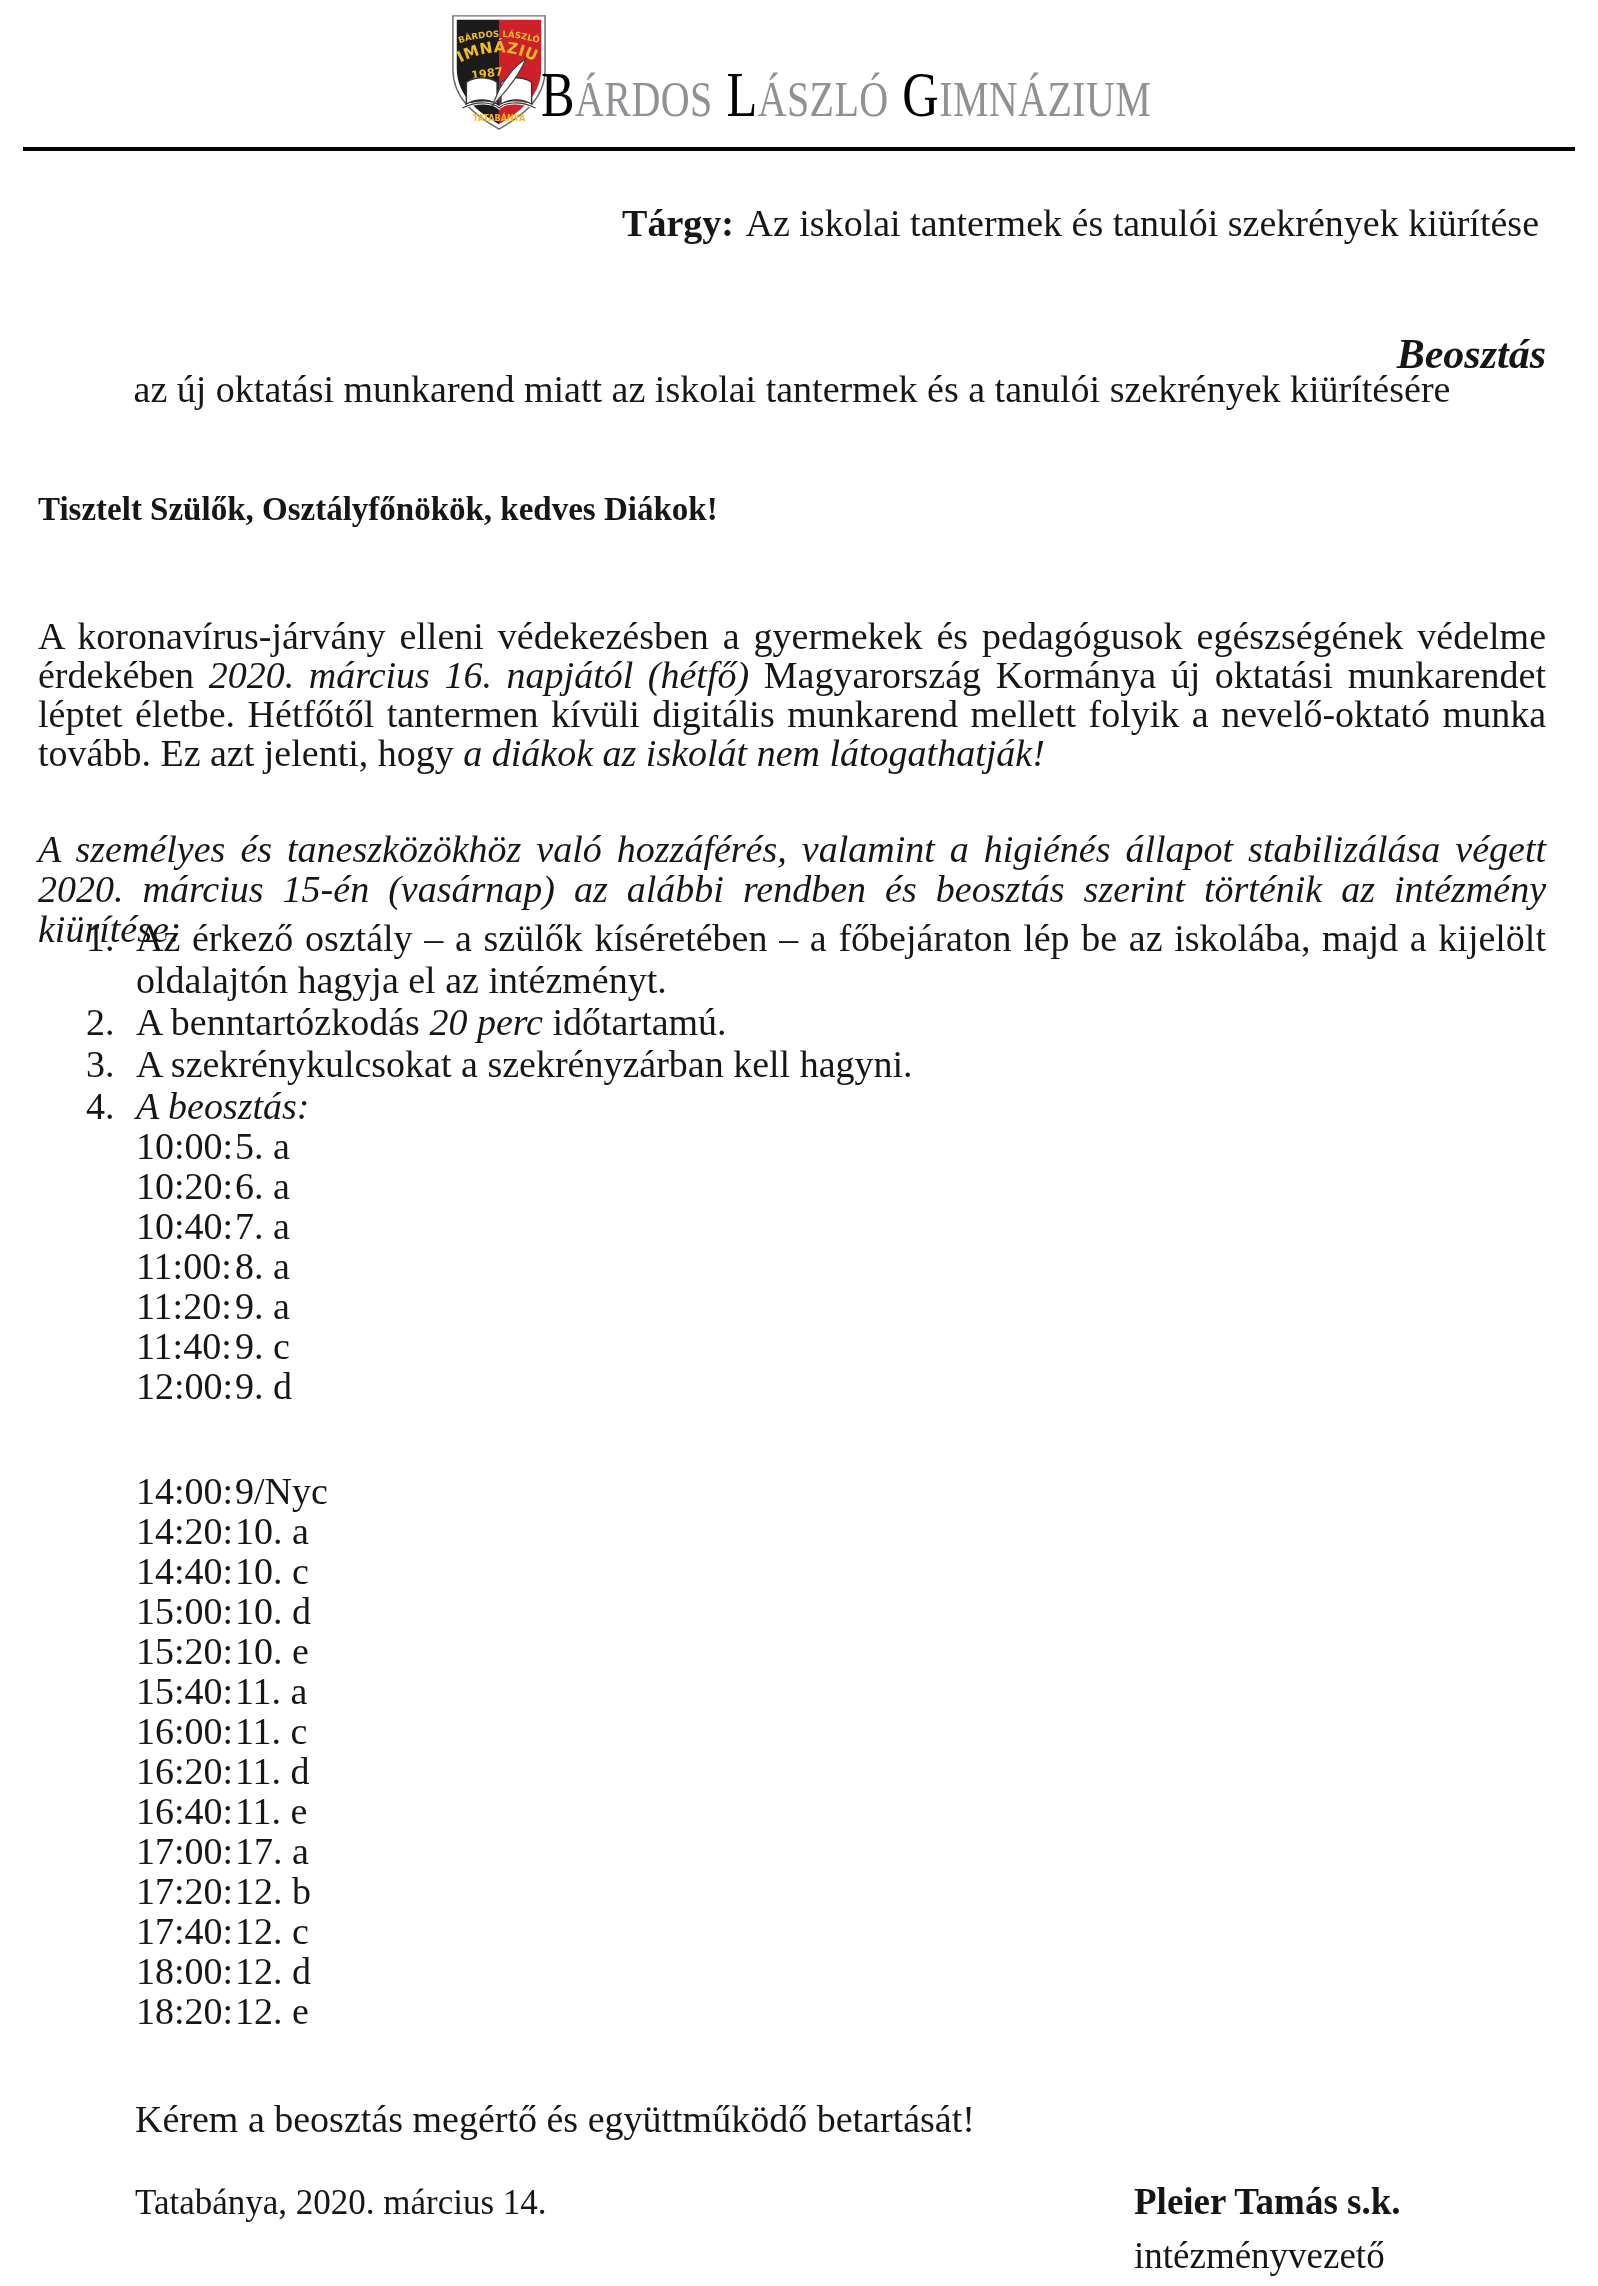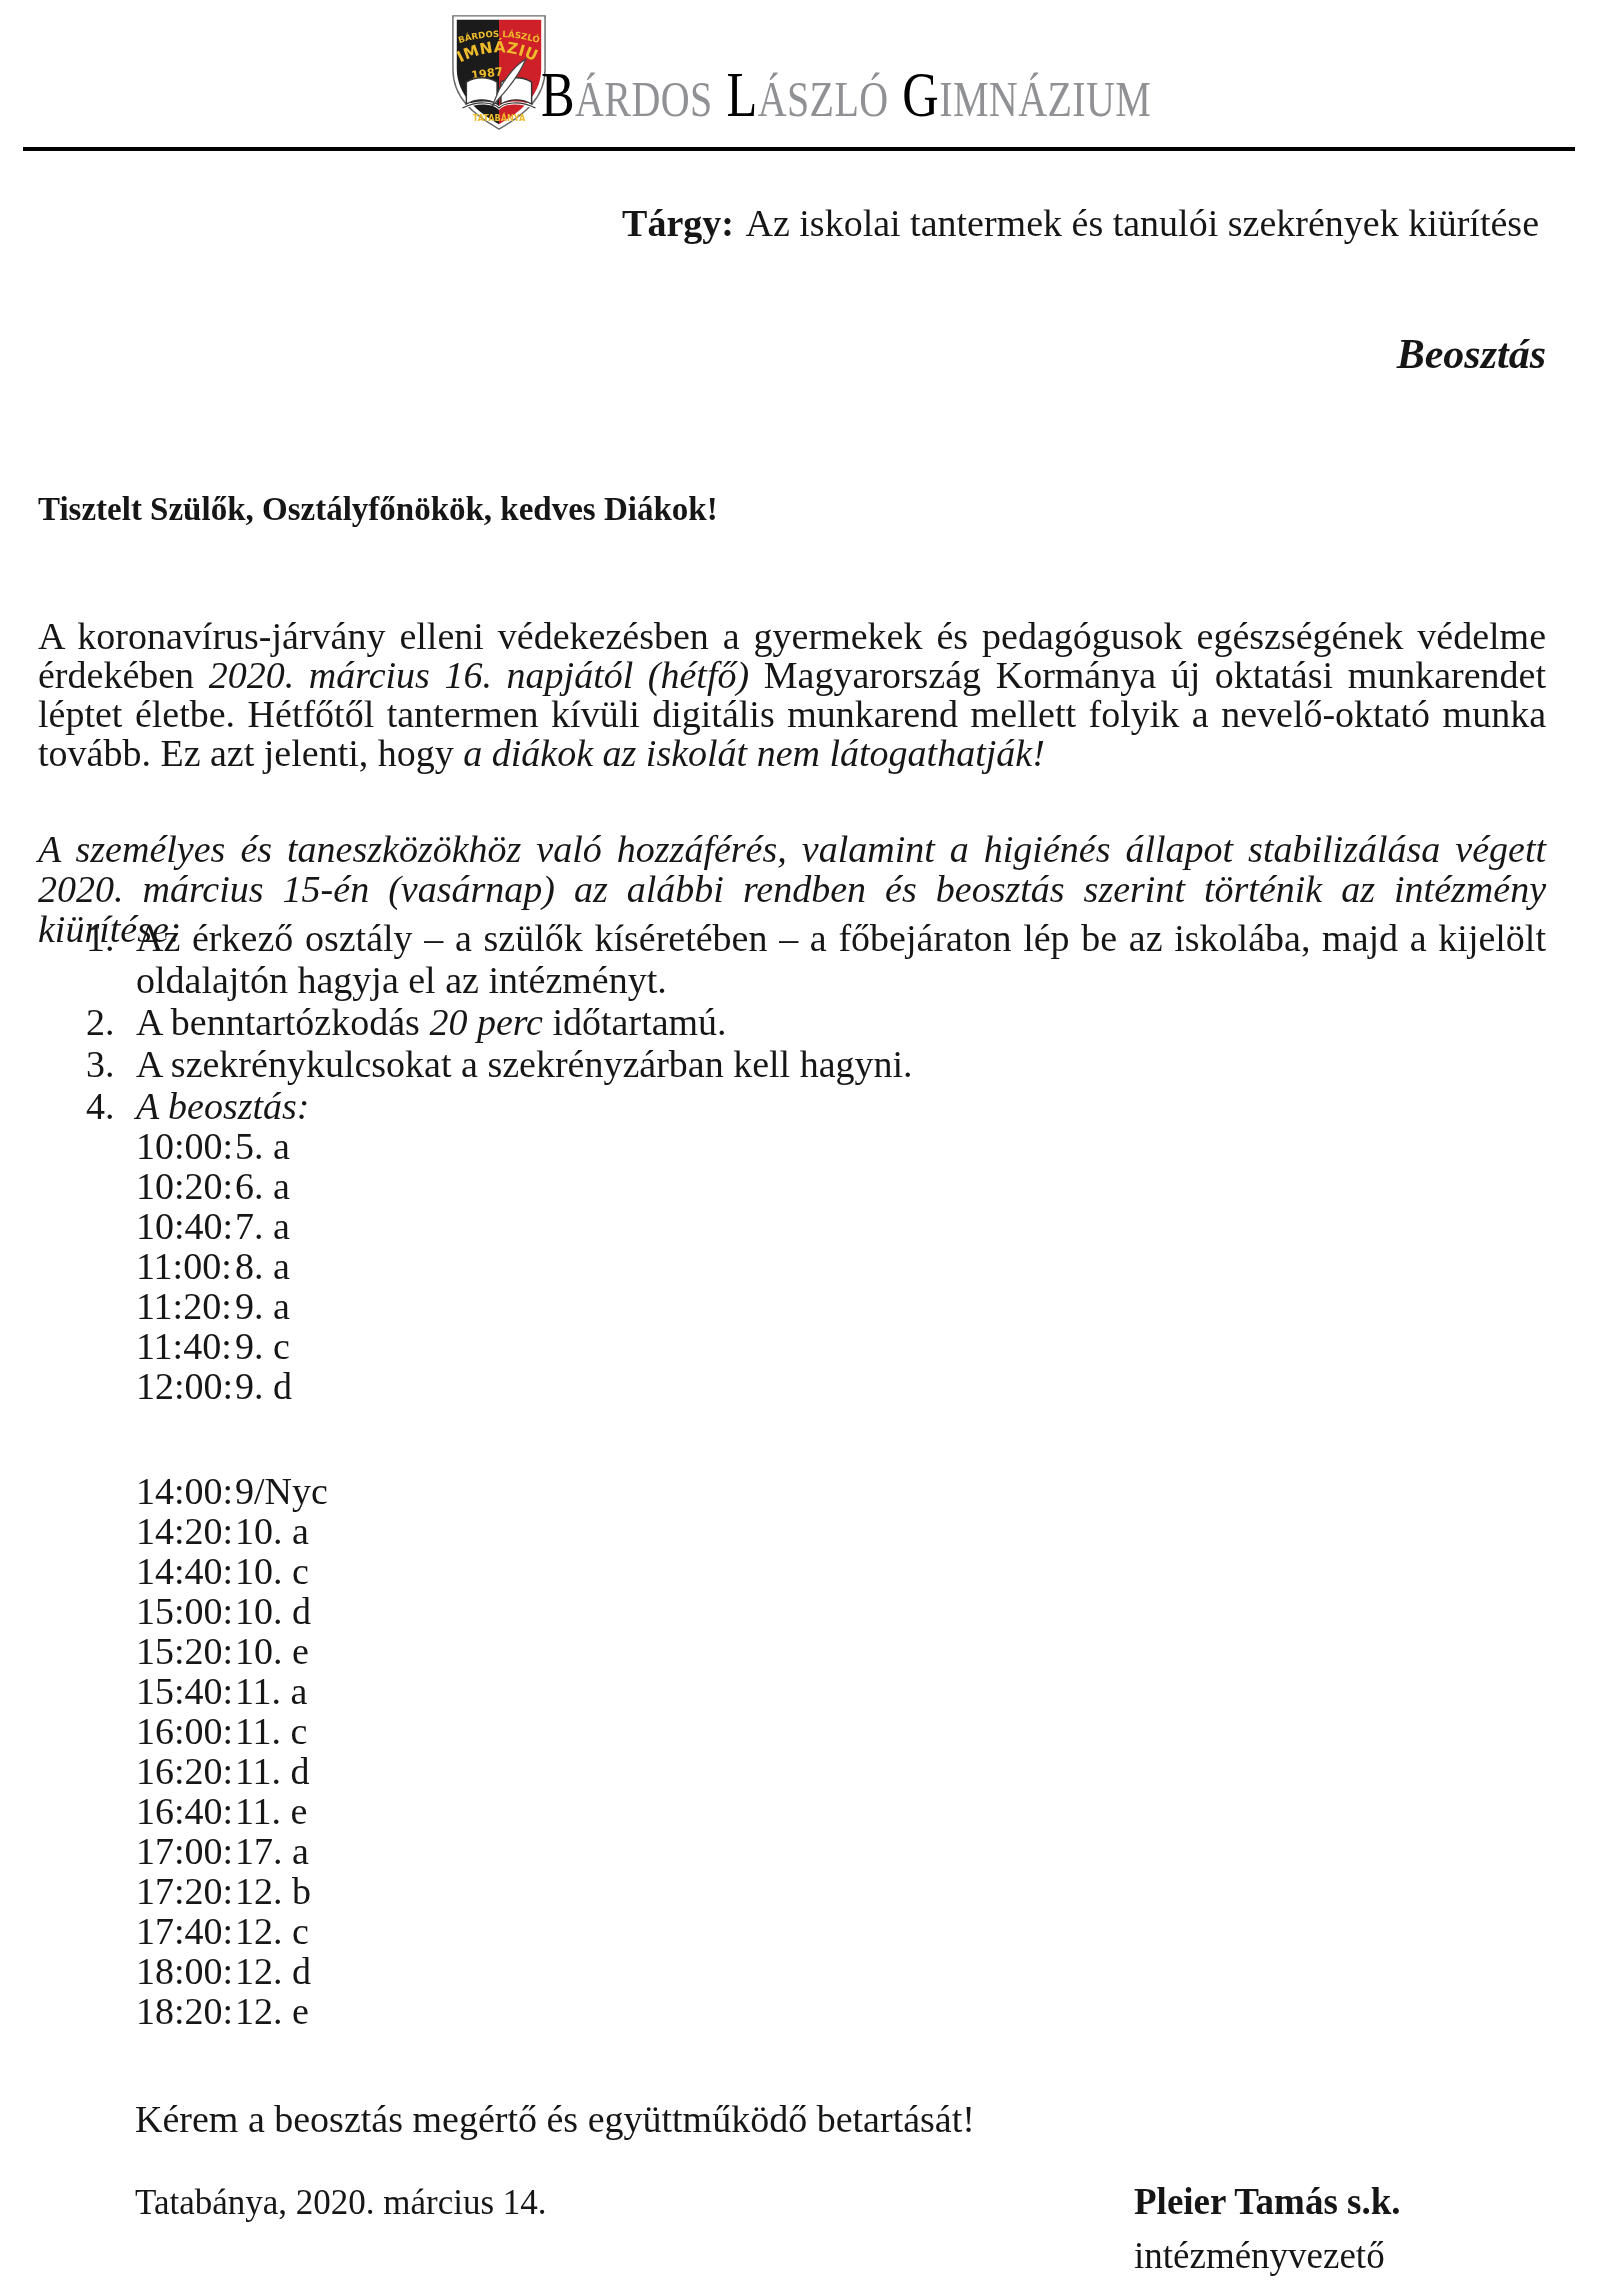--- a/index.html
+++ b/index.html
@@ -117,20 +117,21 @@
     <span class="initial">B</span><span class="rest">ÁRDOS</span><span class="word-gap"></span><span class="initial">L</span><span class="rest">ÁSZLÓ</span><span class="word-gap"></span><span class="initial">G</span><span class="rest">IMNÁZIUM</span>
   </div>
 
   <div class="rule"></div>
 
   <div class="subject">
     <span class="subject-label">Tárgy:</span><span>Az iskolai tantermek és tanulói szekrények kiürítése</span>
   </div>
 
   <div class="doc-title">Beosztás</div>
+  <div class="doc-subtitle">az új oktatási munkarend miatt az iskolai tantermek és a tanulói szekrények kiürítésére</div>
 
   <div class="salutation">Tisztelt Szülők, Osztályfőnökök, kedves Diákok!</div>
 
   <p class="para para-1"><span>A koronavírus-járvány elleni védekezésben a gyermekek és pedagógusok egészségének védelme érdekében </span><i>2020. március 16. napjától (hétfő)</i><span> Magyarország Kormánya új oktatási munkarendet léptet életbe. Hétfőtől tantermen kívüli digitális munkarend mellett folyik a nevelő-oktató munka tovább. Ez azt jelenti, hogy </span><i>a diákok az iskolát nem látogathatják!</i></p>
 
   <p class="para para-2">A személyes és taneszközökhöz való hozzáférés, valamint a higiénés állapot stabilizálása végett 2020. március 15-én (vasárnap) az alábbi rendben és beosztás szerint történik az intézmény kiürítése:</p>
 
   <div class="num-list">
     <div class="li">
       <span class="num">1.</span>

